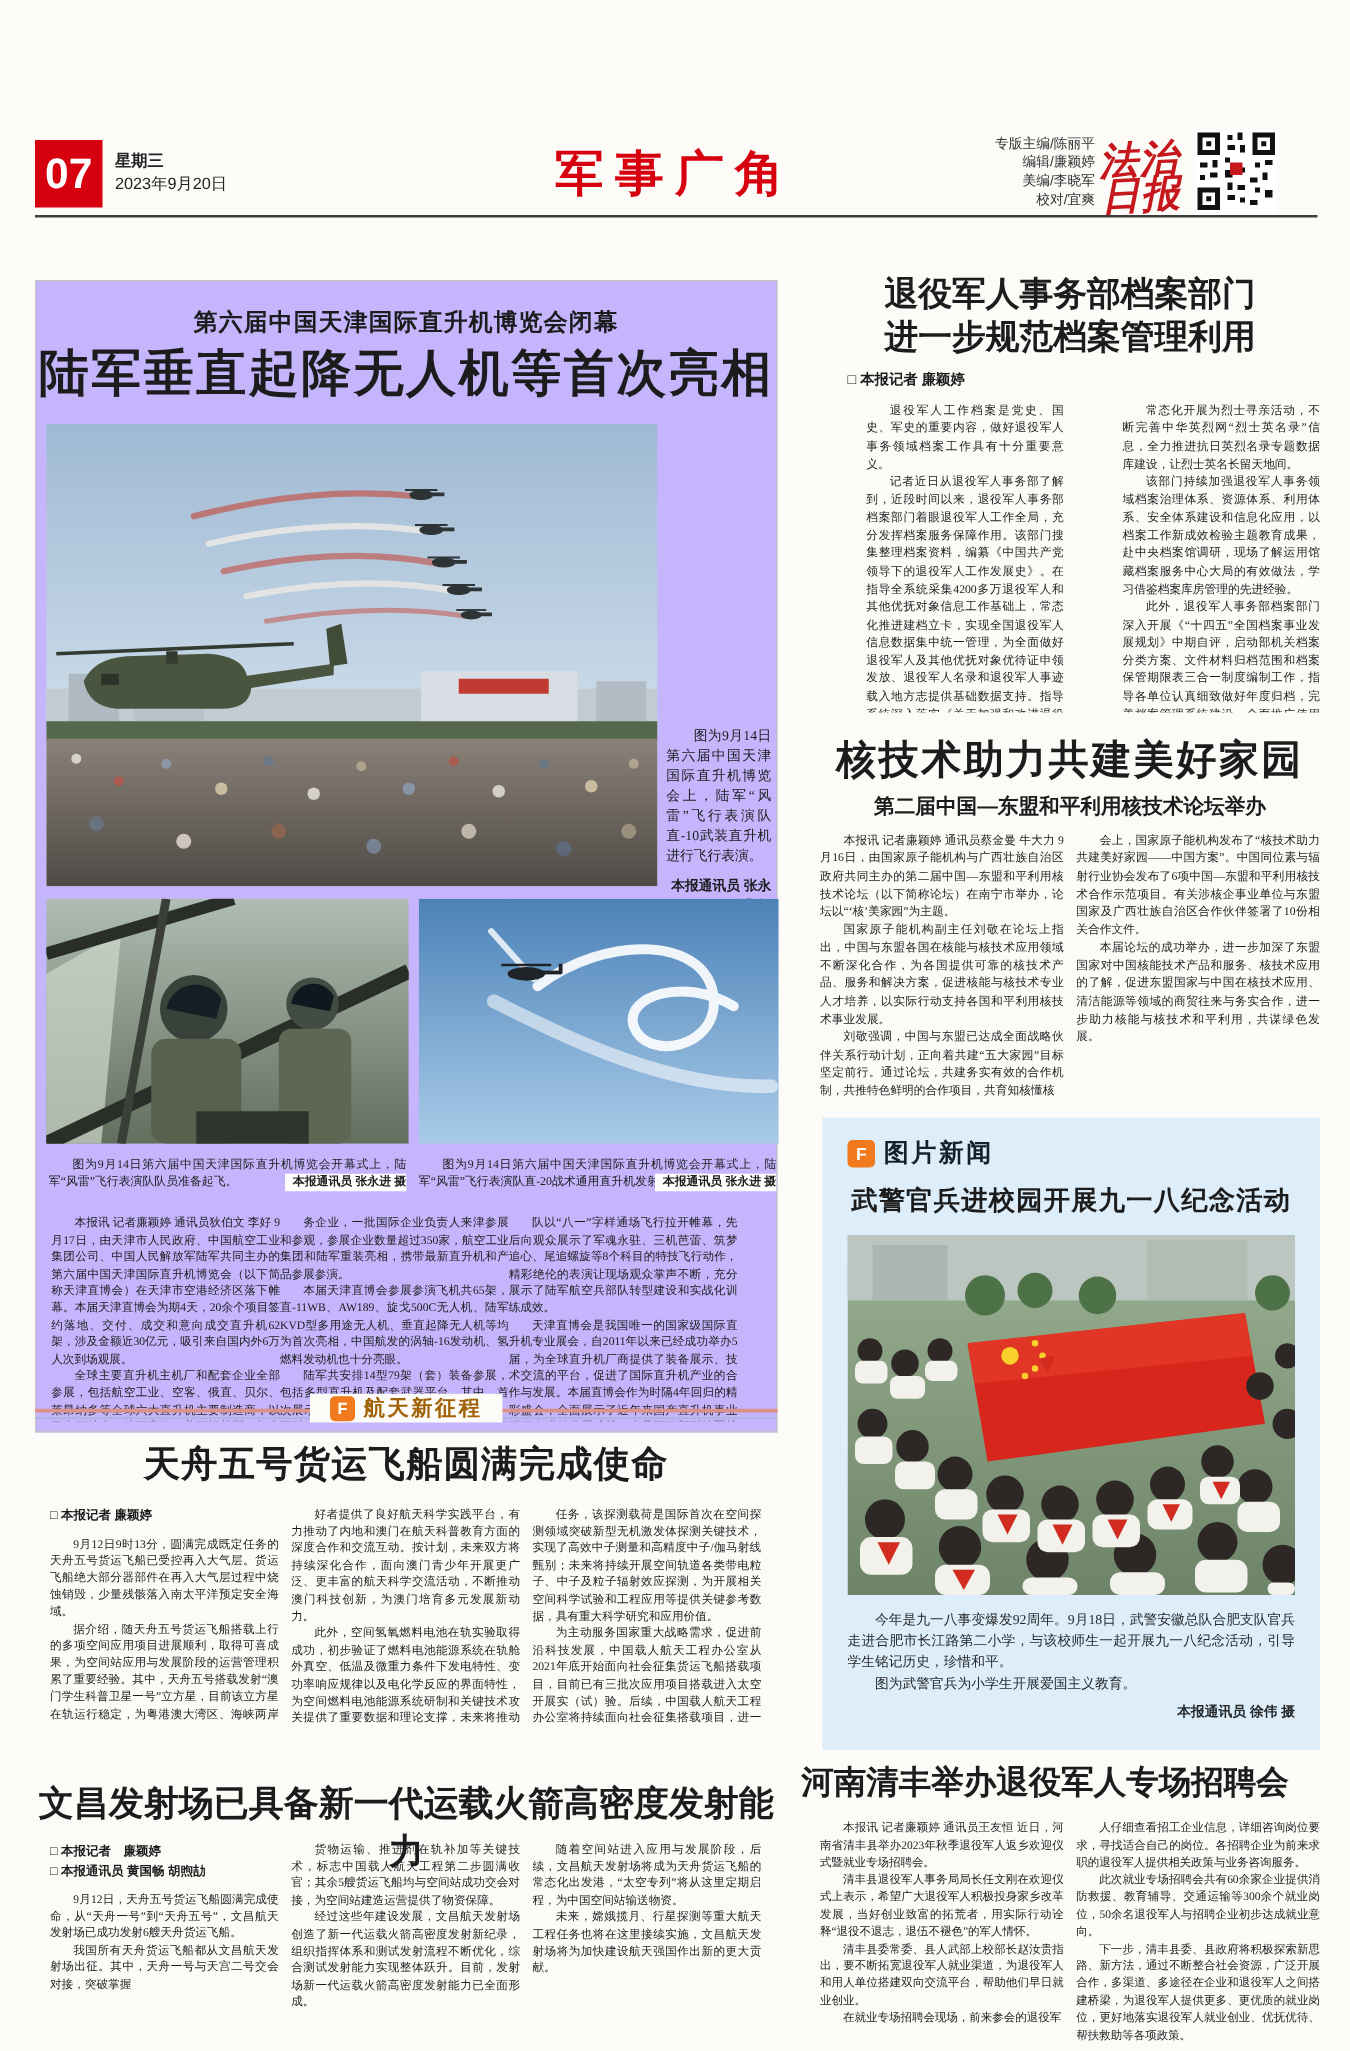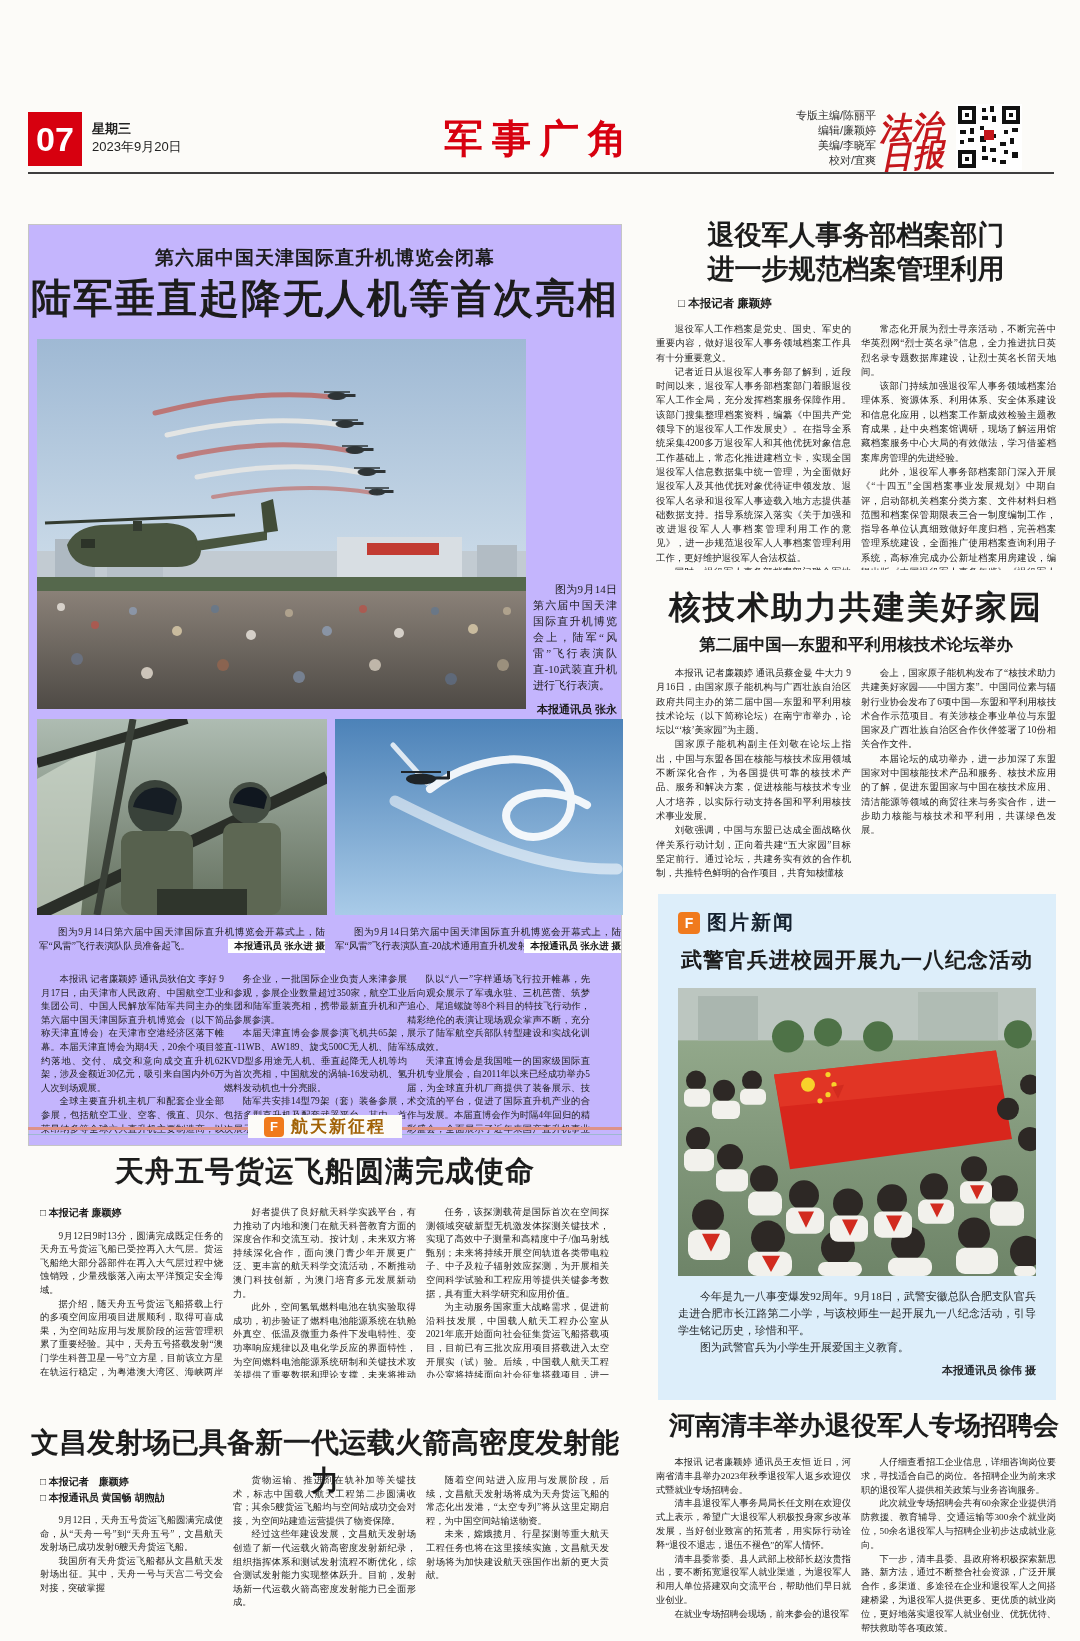--- a/index.html
+++ b/index.html
@@ -59,21 +59,21 @@
   .cap3 { position:absolute; left:306px; top:700px; width:286px; }
   .heli-cols { position:absolute; left:12px; top:748px; width:570px; height:164px; }
   .heli-cols .col { width:183px; height:164px; font-size:9.3px; line-height:13.6px; }
 
   
   .arch-headline { position:absolute; left:656px; top:218px; width:400px; text-align:center;
     font-size:27px; line-height:34px; font-weight:bold; font-family:"Liberation Sans", sans-serif; }
   .arch-headline span { display:block; }
   .arch-byline { position:absolute; left:678px; top:296px; font-size:11.5px; }
   .arch-cols { position:absolute; left:656px; top:322px; width:400px; gap:10px; }
-  .arch-cols .col { width:195px; height:248px; font-size:9.4px; line-height:14.3px; }
+  .arch-cols .col { width:195px; height:248px; font-size:9.4px; line-height:14.3px;margin-left:37px; }
 
   .nuc-headline { position:absolute; left:656px; top:586px; width:400px; text-align:center;
     font-size:32px; font-weight:bold; letter-spacing:2px; font-family:"Liberation Sans", sans-serif; }
   .nuc-subhead { position:absolute; left:656px; top:634px; width:400px; text-align:center;
     font-size:16.5px; font-weight:600; font-family:"Liberation Sans", sans-serif; }
   .nuc-cols { position:absolute; left:656px; top:666px; width:400px; gap:10px; }
   .nuc-cols .col { width:195px; height:218px; font-size:9.4px; line-height:14.3px; }
 
   
   .pnbox { position:absolute; left:658px; top:894px; width:398px; height:506px;
@@ -87,21 +87,21 @@
     font-family:"Liberation Sans", sans-serif; letter-spacing:2px; }
   .pn-headline { position:absolute; left:0; right:0; top:52px; text-align:center;
     font-size:21px; font-weight:bold; letter-spacing:1px; font-family:"Liberation Sans", sans-serif; }
   .pn-photo { position:absolute; left:20px; top:94px; width:358px; height:288px; }
   .pn-cap { position:absolute; left:20px; top:394px; width:358px; font-size:11px;
     line-height:17px; text-align:justify; color:#26292c; }
   .pn-cap p { text-indent:2em; }
   .pn-credit { display:block; text-align:right; font-weight:bold; margin-top:6px;
     font-family:"Liberation Sans", sans-serif; }
 
-  .job-headline { position:absolute; left:664px; top:1408px; width:400px; text-align:center;
+  .job-headline { position:absolute; left:636px; top:1408px; width:400px; text-align:center;
     font-size:26px; font-weight:bold; font-family:"Liberation Sans", sans-serif; }
   .job-cols { position:absolute; left:656px; top:1456px; width:400px; gap:10px; }
   .job-cols .col { width:195px; height:180px; font-size:9.2px; line-height:13.8px; }
 
   
   .rule-salmon { position:absolute; left:28px; top:1127px; width:594px; height:3px;
     background:var(--rule-salmon,#dd9289); }
   .rule-blue { position:absolute; left:28px; top:1134px; width:594px; height:1px; background:#9db8d0; }
   .space-tag { position:absolute; left:28px; top:1115px; width:594px; display:flex;
     justify-content:center; }

